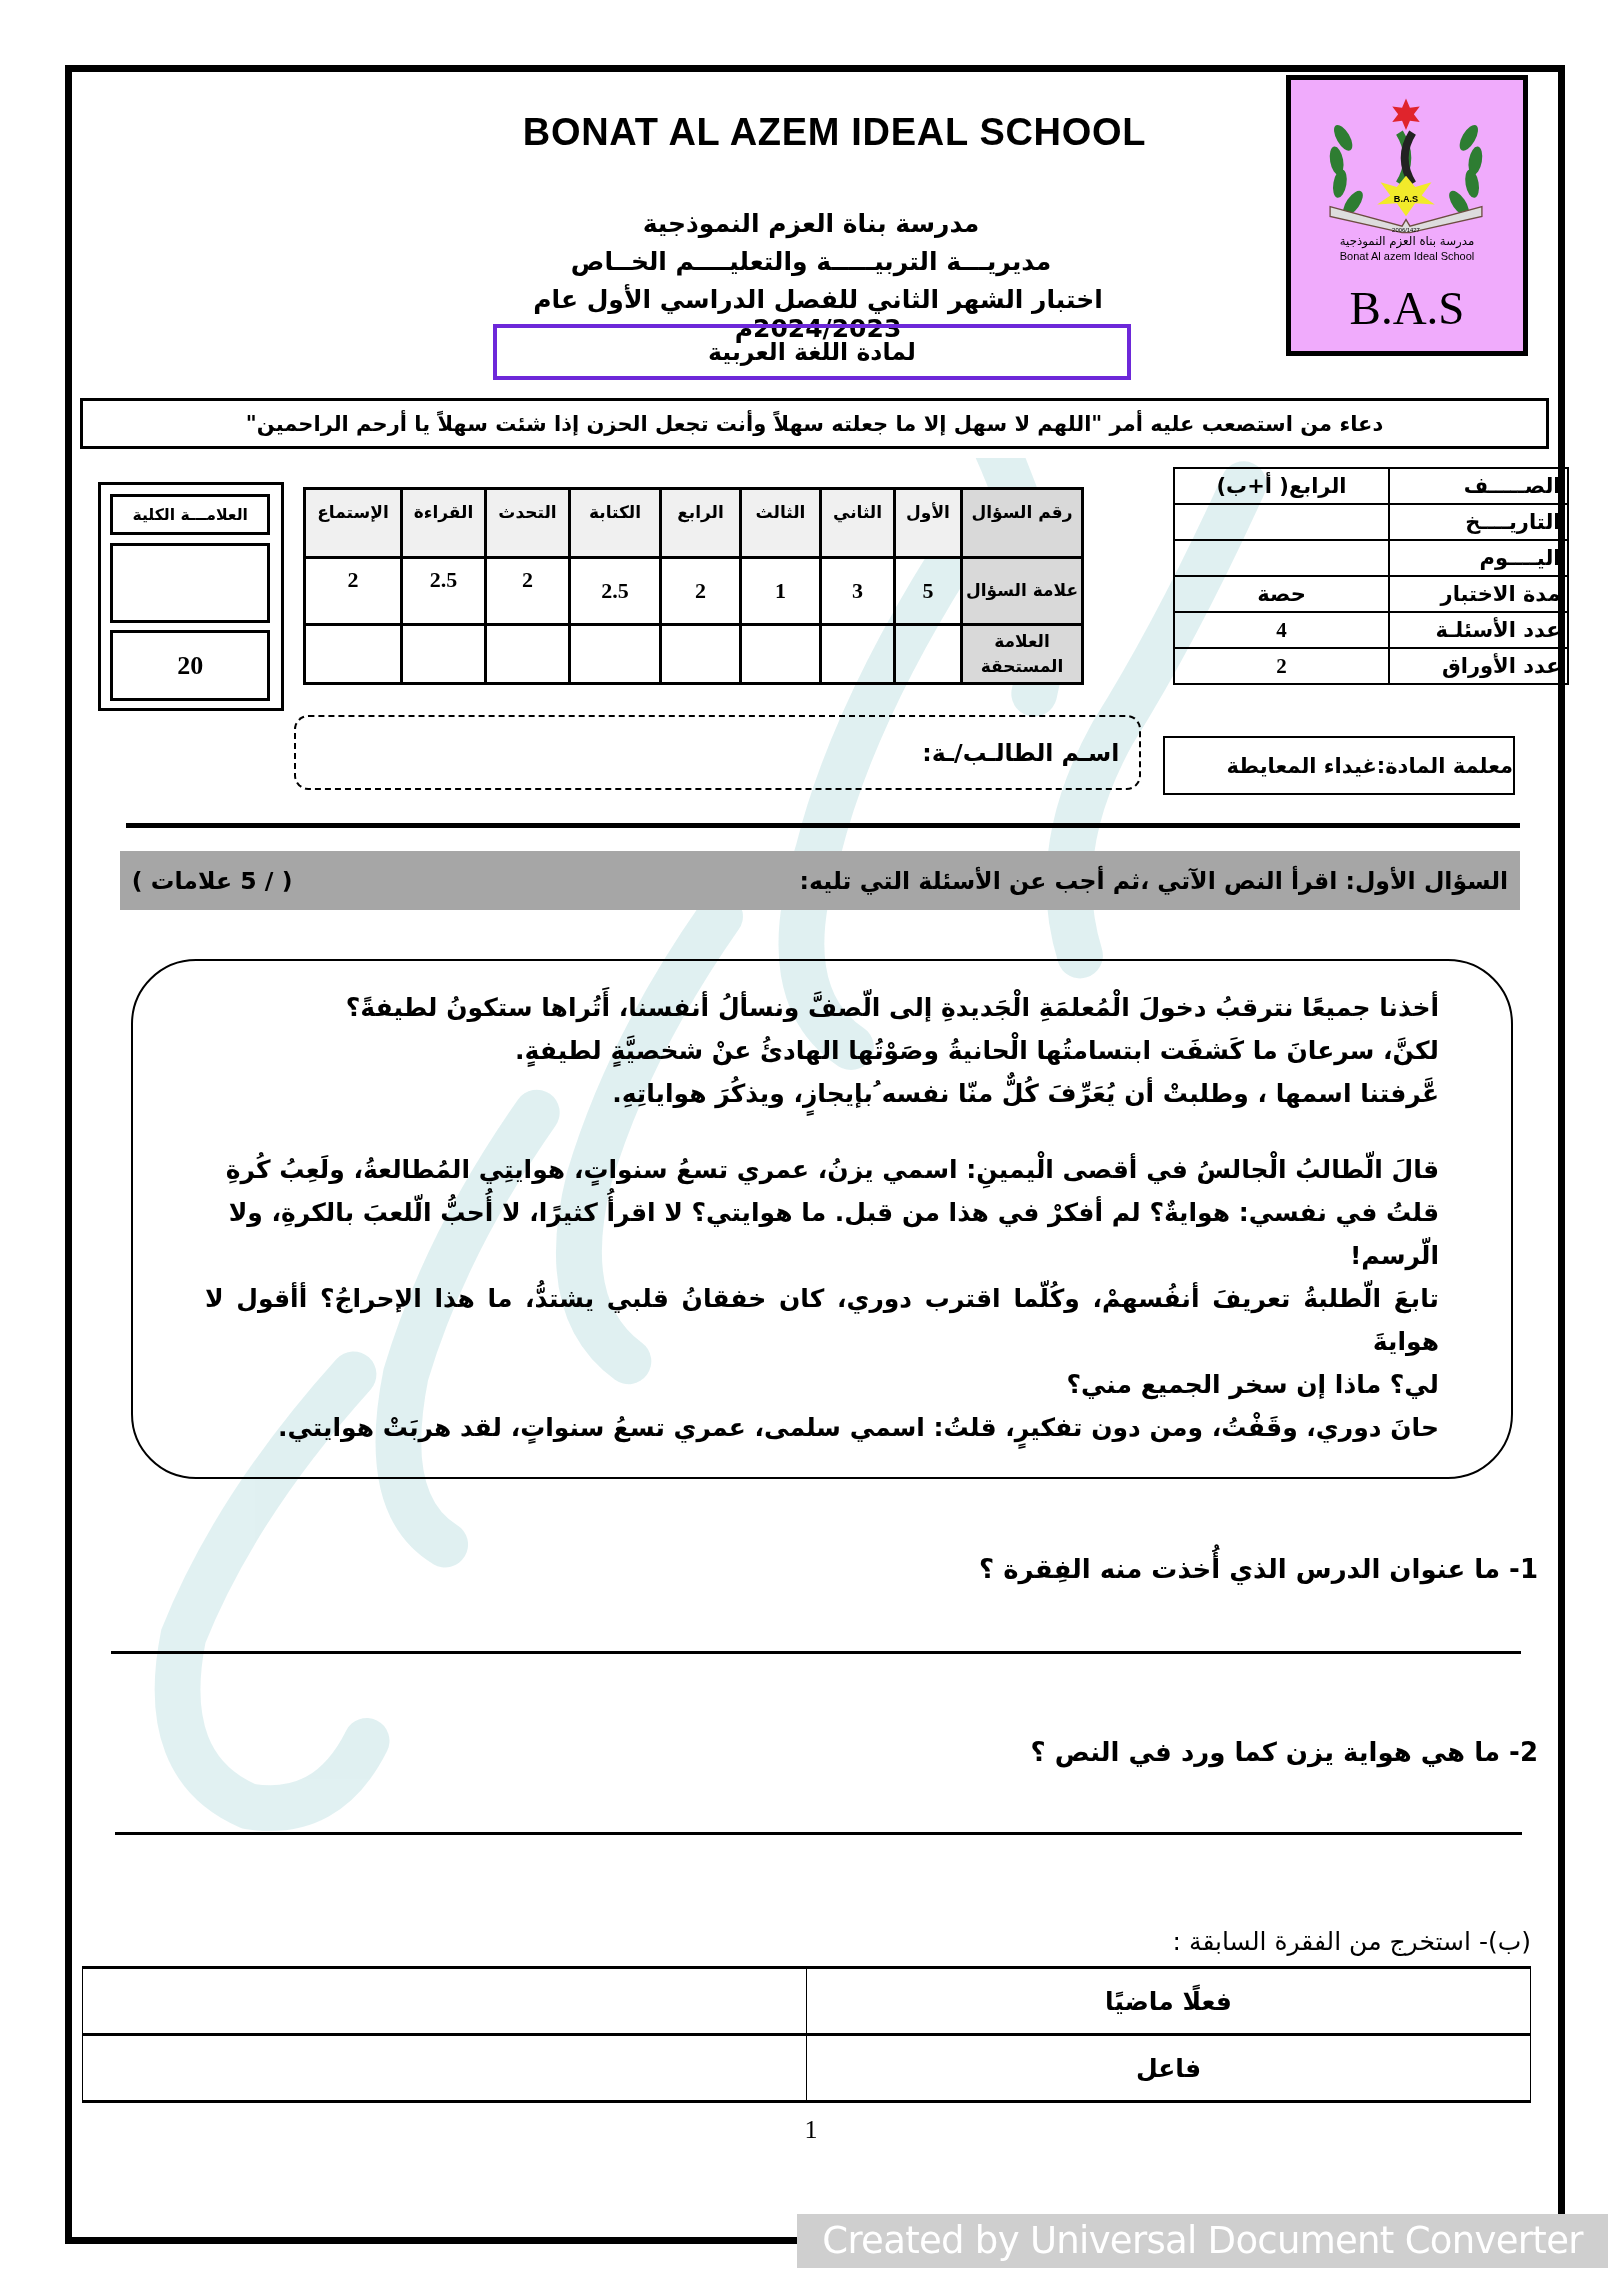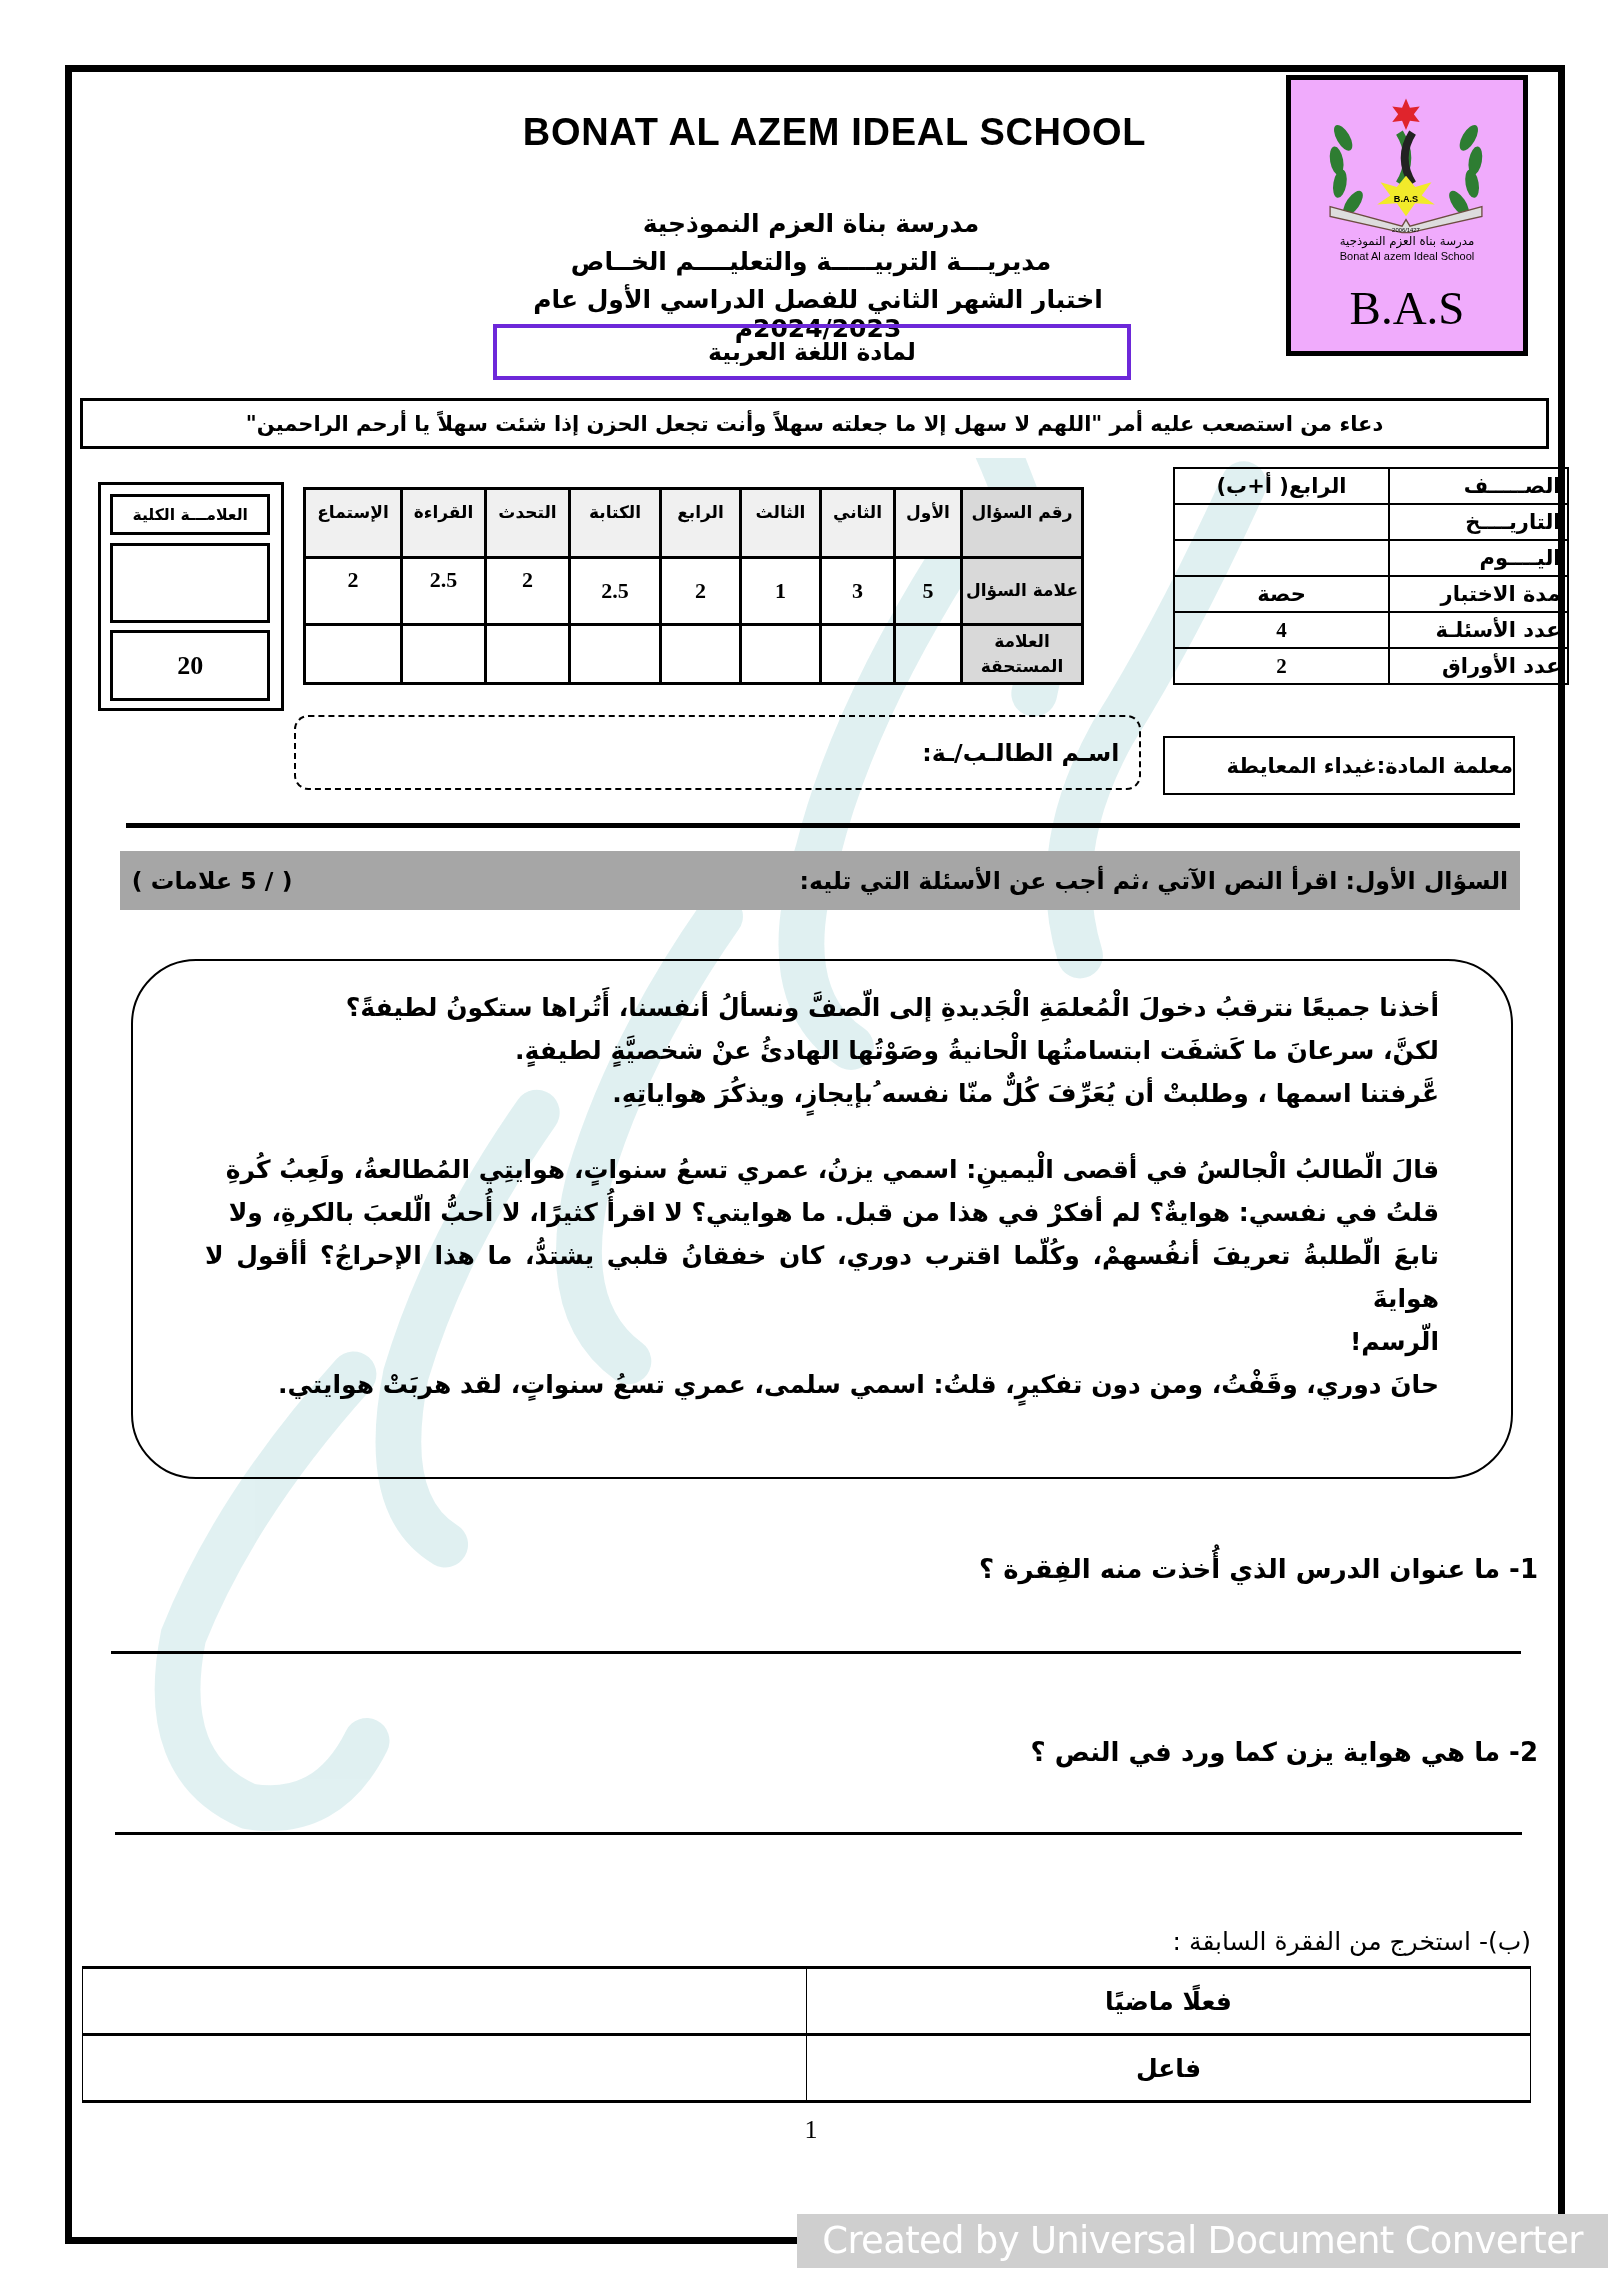--- a/index.html
+++ b/index.html
@@ -224,22 +224,23 @@
   <span>(   / 5 علامات )</span>
 </div>
 
 <div class="abs ar passage">
   <p>أخذنا جميعًا نترقبُ دخولَ الْمُعلمَةِ الْجَديدةِ إلى الّصفَّ ونسألُ أنفسنا، أَتُراها ستكونُ لطيفةً؟</p>
   <p>لكنَّ، سرعانَ ما كَشفَت ابتسامتُها الْحانيةُ وصَوْتُها الهادئُ عنْ شخصيَّةٍ لطيفةٍ.</p>
   <p>عَّرفتنا اسمها ، وطلبتْ أن يُعَرِّفَ كُلٌّ منّا نفسه ُبإيجازٍ، ويذكُرَ هواياتِهِ.</p>
   <div class="gap"></div>
   <p>قالَ الّطالبُ الْجالسُ في أقصى الْيمينِ: اسمي يزنُ، عمري تسعُ سنواتٍ، هوايتِي المُطالعةُ، ولَعِبُ كُرةِ</p>
   <p>قلتُ في نفسي: هوايةٌ؟ لم أفكرْ في هذا من قبل. ما هوايتي؟ لا اقرأُ كثيرًا، لا أُحبُّ الّلعبَ بالكرةِ، ولا</p>
+  <p>الّرسم!</p>
   <p>تابعَ الّطلبةُ تعريفَ أنفُسهمْ، وكُلّما اقترب دوري، كان خفقانُ قلبي يشتدُّ، ما هذا الإحراجُ؟ أأقول لا هوايةَ</p>
-  <p>الّرسم!</p>
+  <p>لي؟ ماذا إن سخر الجميع مني؟</p>
   <p>حانَ دوري، وقَفْتُ، ومن دون تفكيرٍ، قلتُ: اسمي سلمى، عمري تسعُ سنواتٍ، لقد هربَتْ هوايتي.</p>
 </div>
 
 <div class="abs ar q-line" style="right:85px;top:1554px;width:851px;">1- ما عنوان الدرس الذي أُخذت منه الفِقرة ؟</div>
 <div class="abs answer-line" style="left:111px;top:1651px;width:1410px;"></div>
 
 <div class="abs ar q-line" style="right:85px;top:1737px;width:851px;">2- ما هي هواية يزن كما ورد في النص ؟</div>
 <div class="abs answer-line" style="left:115px;top:1832px;width:1407px;"></div>
 
 <div class="abs ar" style="right:92px;top:1927px;width:785px;font-size:25px;font-weight:400;">(ب)- استخرج من الفقرة السابقة :</div>

